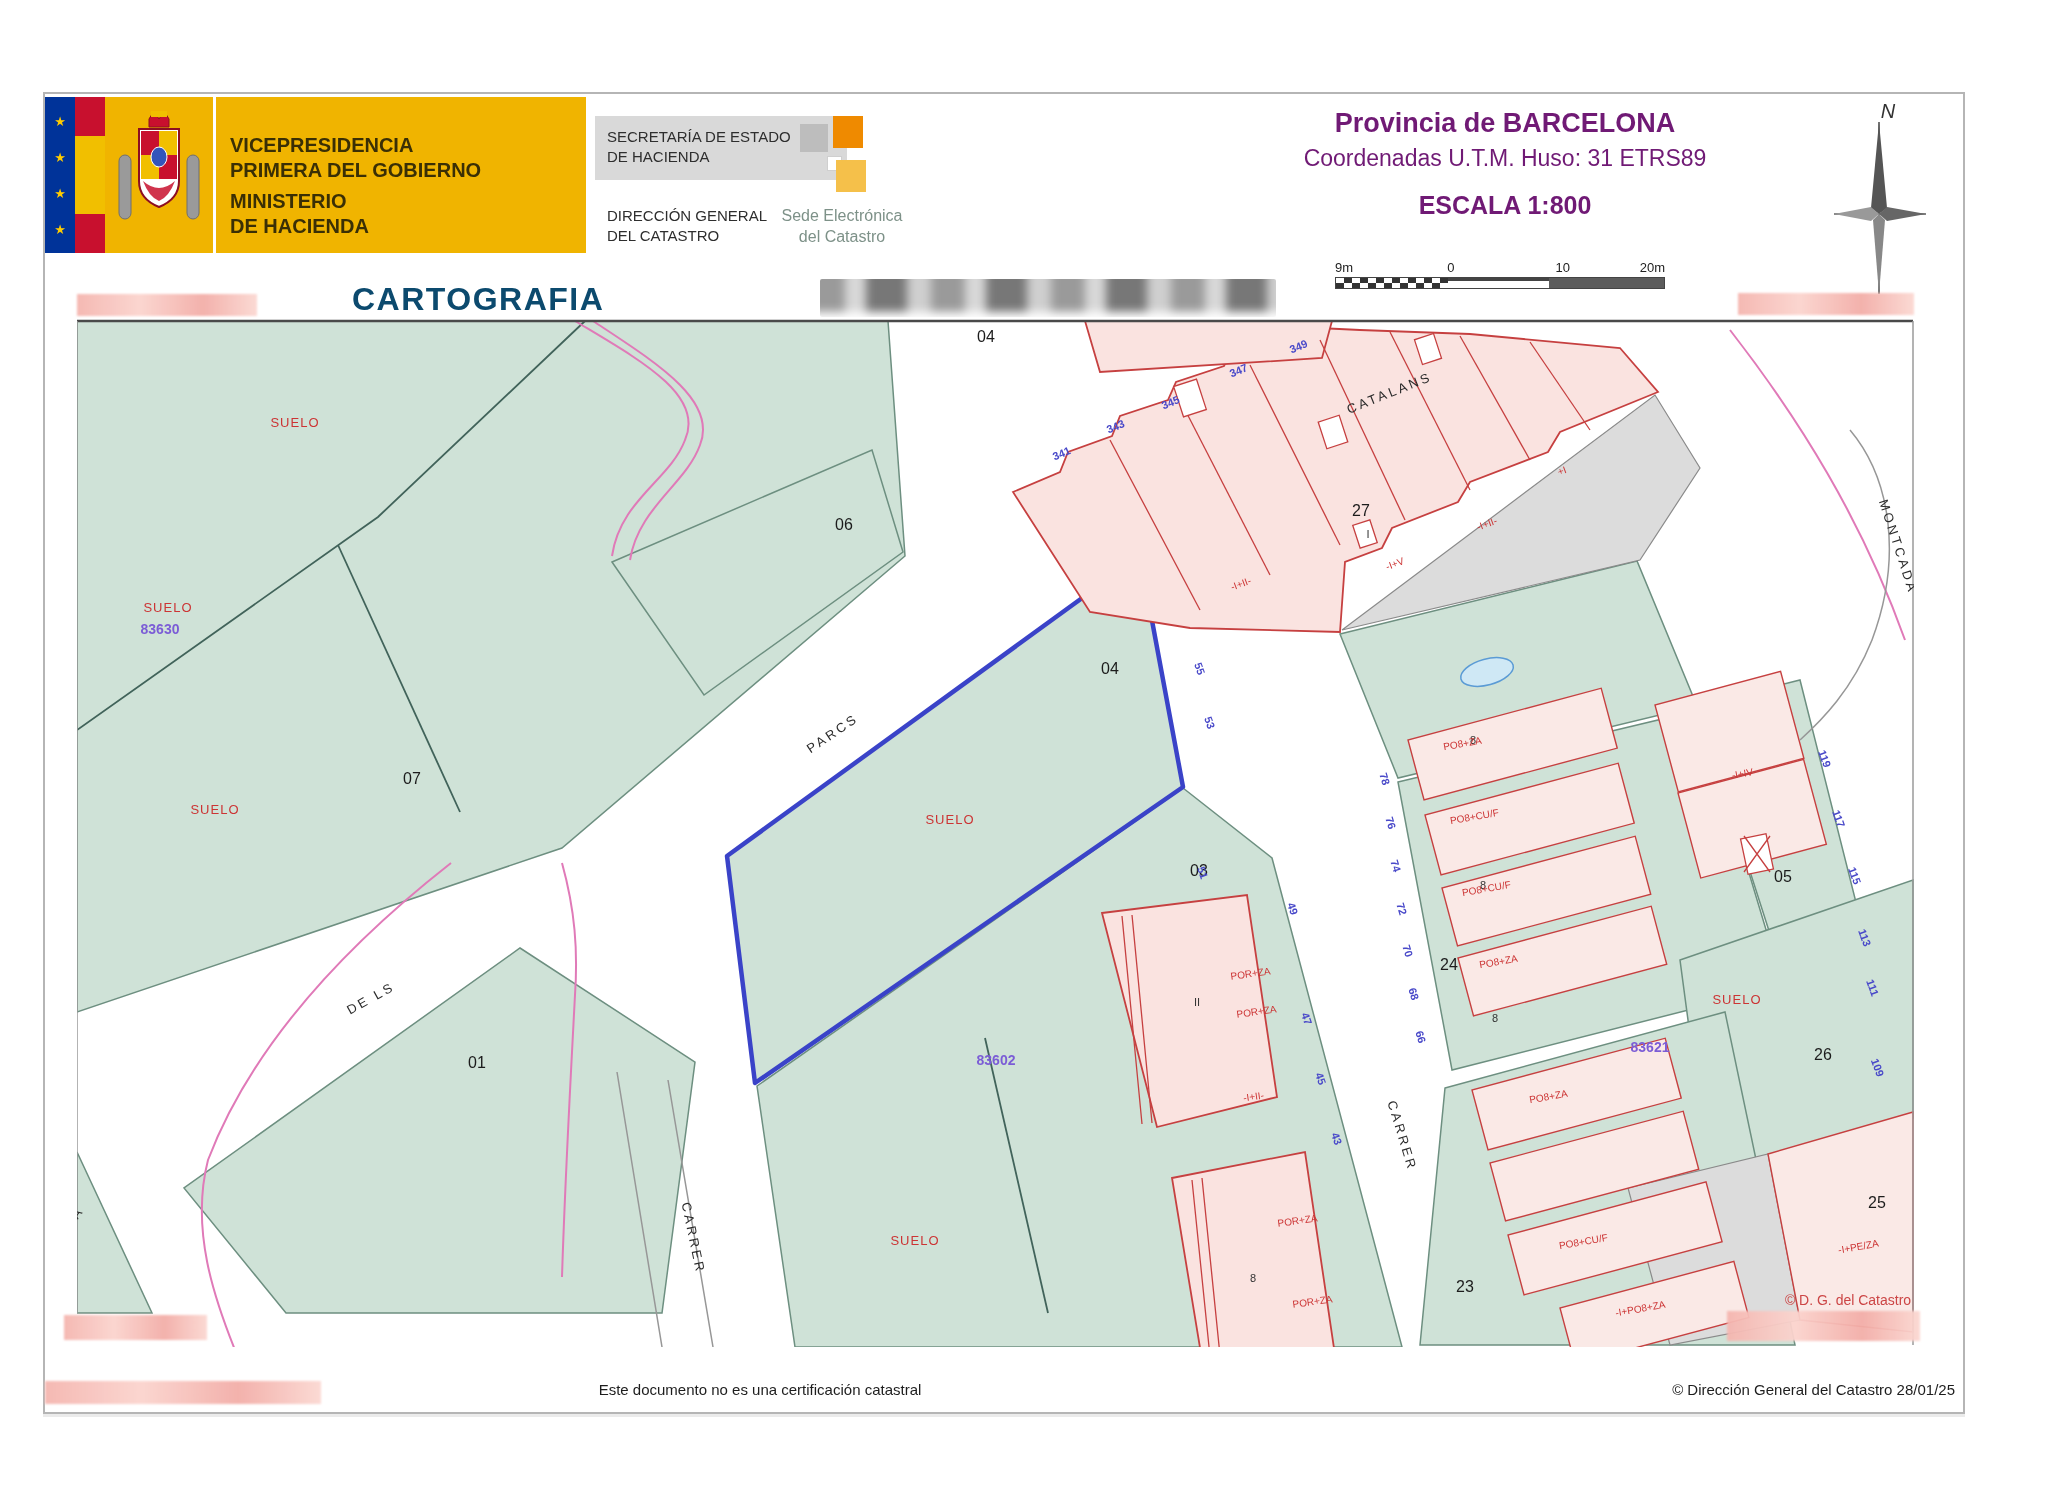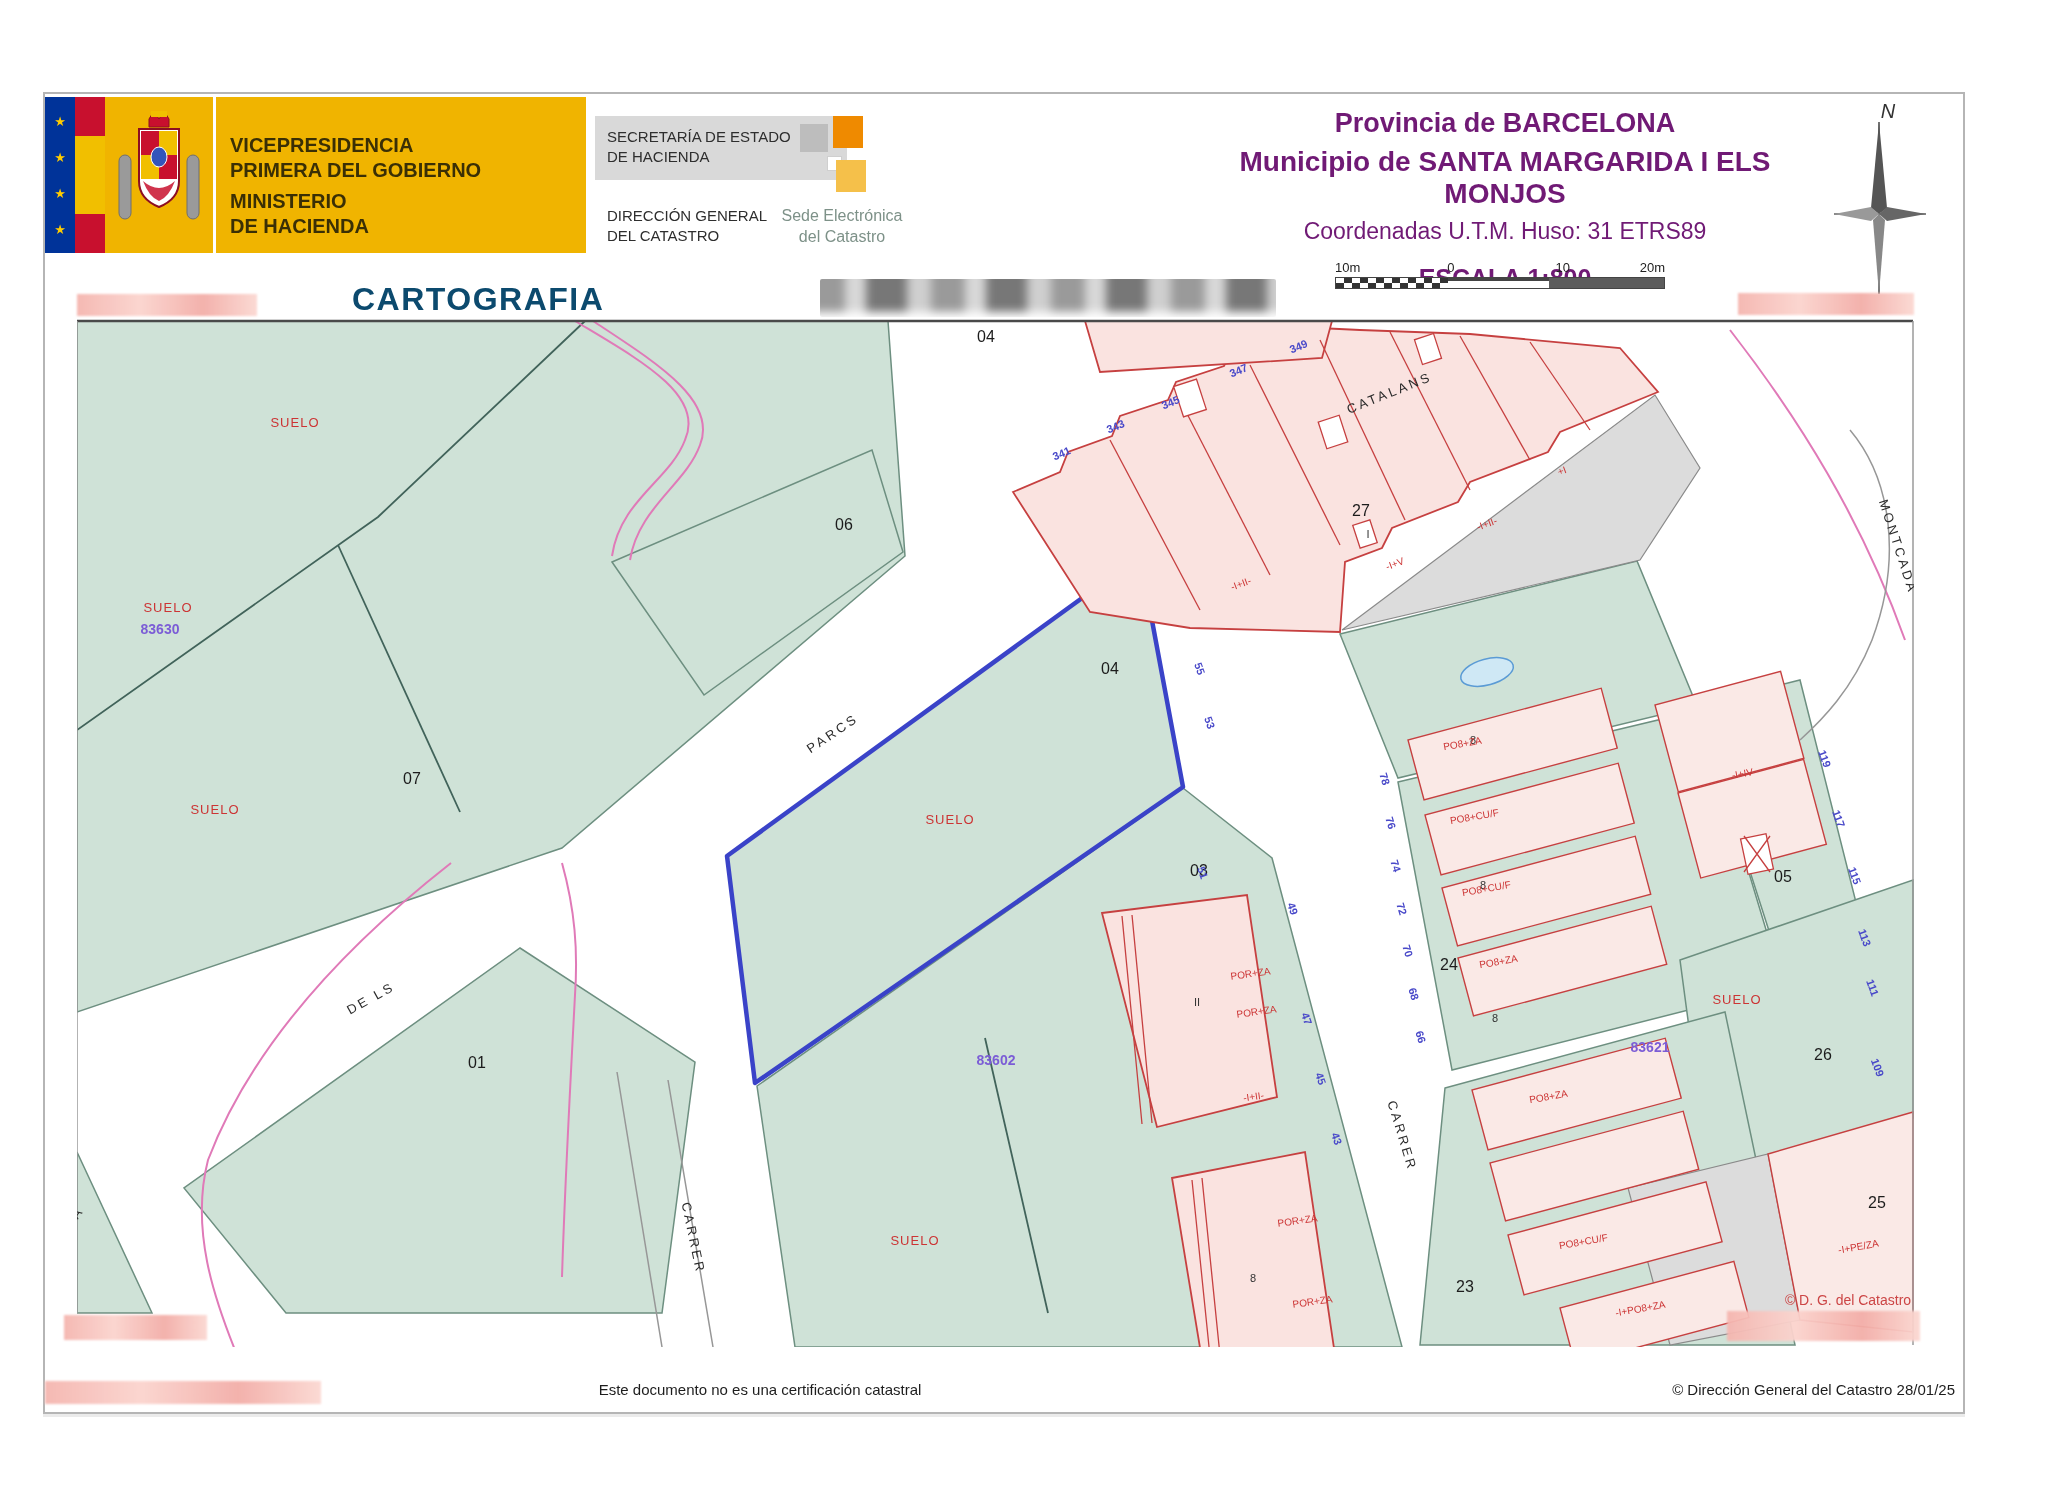--- a/index.html
+++ b/index.html
@@ -137,28 +137,27 @@
   <div class="sq" style="left:31px;top:44px;width:13px;height:13px;background:#fff;border:1px solid #cfcfcf;"></div>
   <div class="sq" style="left:40px;top:48px;width:30px;height:32px;background:#f5c04a;"></div>
 </div>
 <div class="abs sede-text">
   <div>Sede Electrónica</div>
   <div>del Catastro</div>
 </div>
 
 <div class="abs hdr-right">
   <div class="prov">Provincia de BARCELONA</div>
-  <div class="muni">Municipio de SANTA MARGARIDA I ELS MONJOS</div>
   <div class="coor">Coordenadas U.T.M. Huso: 31 ETRS89</div>
   <div class="esc">ESCALA 1:800</div>
 </div>
 
 <div class="abs scalebar">
   <div class="labs">
-    <span>10m</span>
+    <span>9m</span>
     <span>0</span>
     <span>10</span>
     <span>20m</span>
   </div>
   <div class="bar">
     <div class="check"></div>
       <div class="open"></div>
       <div class="solid"></div>
   </div>
 </div>

